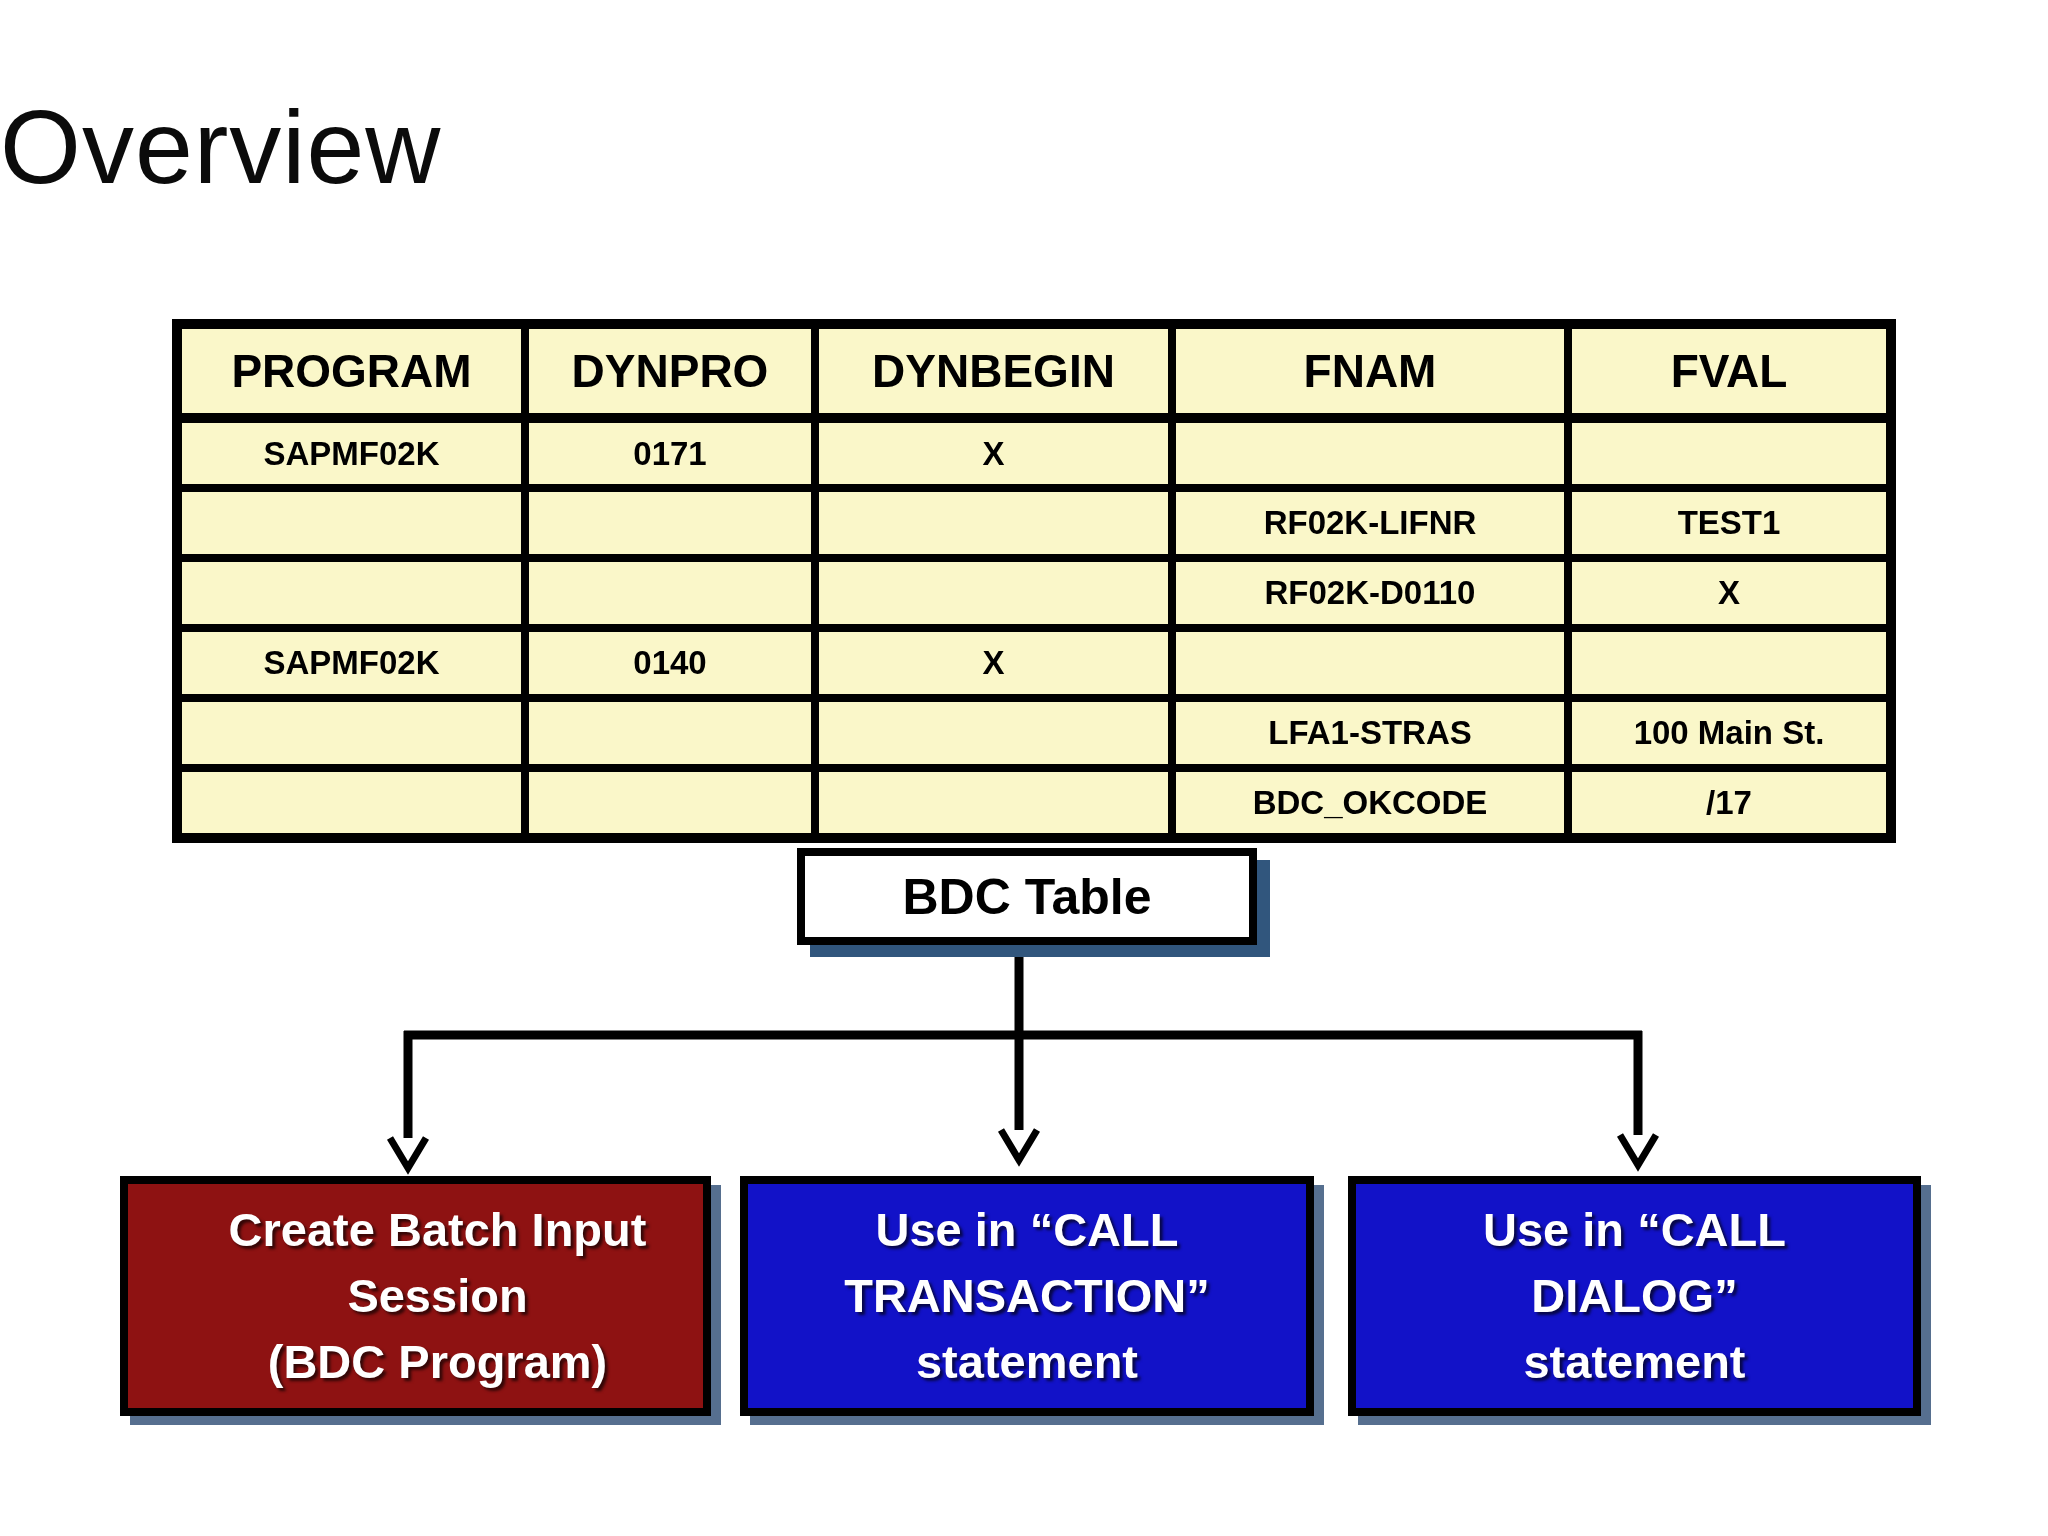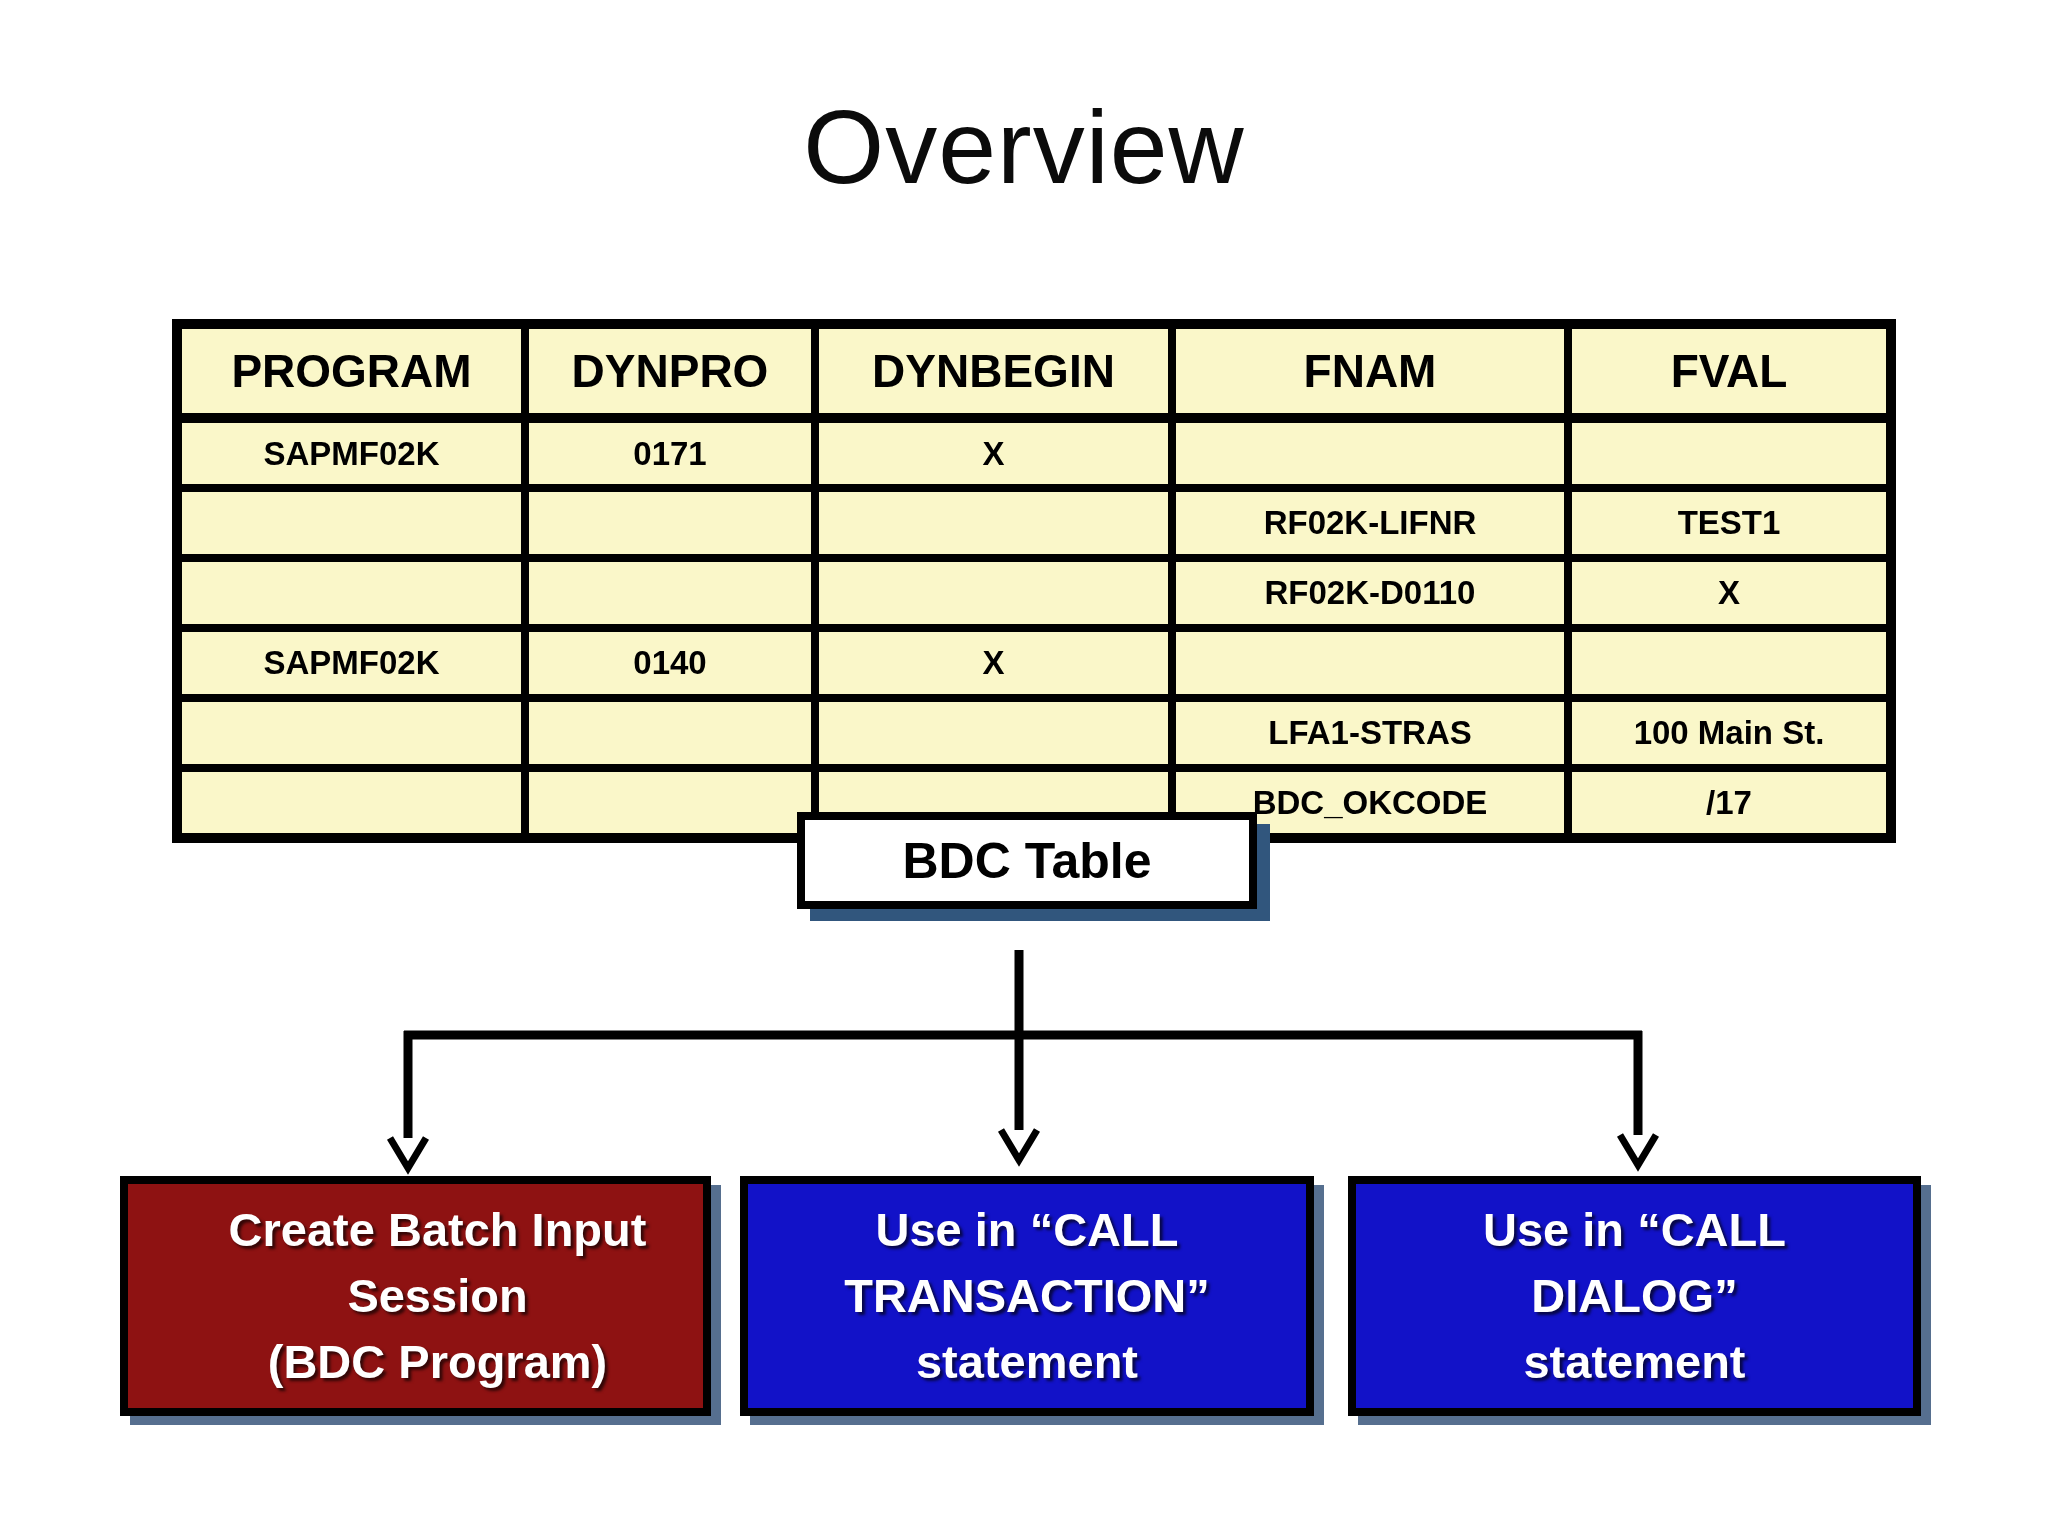--- a/index.html
+++ b/index.html
@@ -16,21 +16,20 @@
   body{
     position:relative;
     width:2048px;height:1536px;
     background:#ffffff;
     font-family:"Liberation Sans","DejaVu Sans",sans-serif;
     overflow:hidden;
   }
   .slide-title{
     position:absolute;
     top:88px;left:0;width:2048px;
-    text-align:center;
     font-size:104px;
     font-weight:400;
     color:#0b0b0b;
     letter-spacing:1px;
   }
   
   table.bdc-grid{
     position:absolute;
     left:172px;top:319px;
     border-collapse:collapse;
@@ -53,21 +52,21 @@
     font-size:46px;
     border-bottom-width:10px;
   }
   table.bdc-grid td{
     height:70px;
     font-size:33px;
   }
   
   .bdc-label-box{
     position:absolute;
-    left:797px;top:812px;
+    left:797px;top:848px;
     width:460px;height:97px;
     background:#ffffff;
     border:8px solid #000;
     box-shadow:13px 12px 0 var(--bdc-shadow-blue);
     display:flex;align-items:center;justify-content:center;
     z-index:3;
   }
   .bdc-label-box .label{
     font-size:50px;font-weight:700;color:#000;
   }

